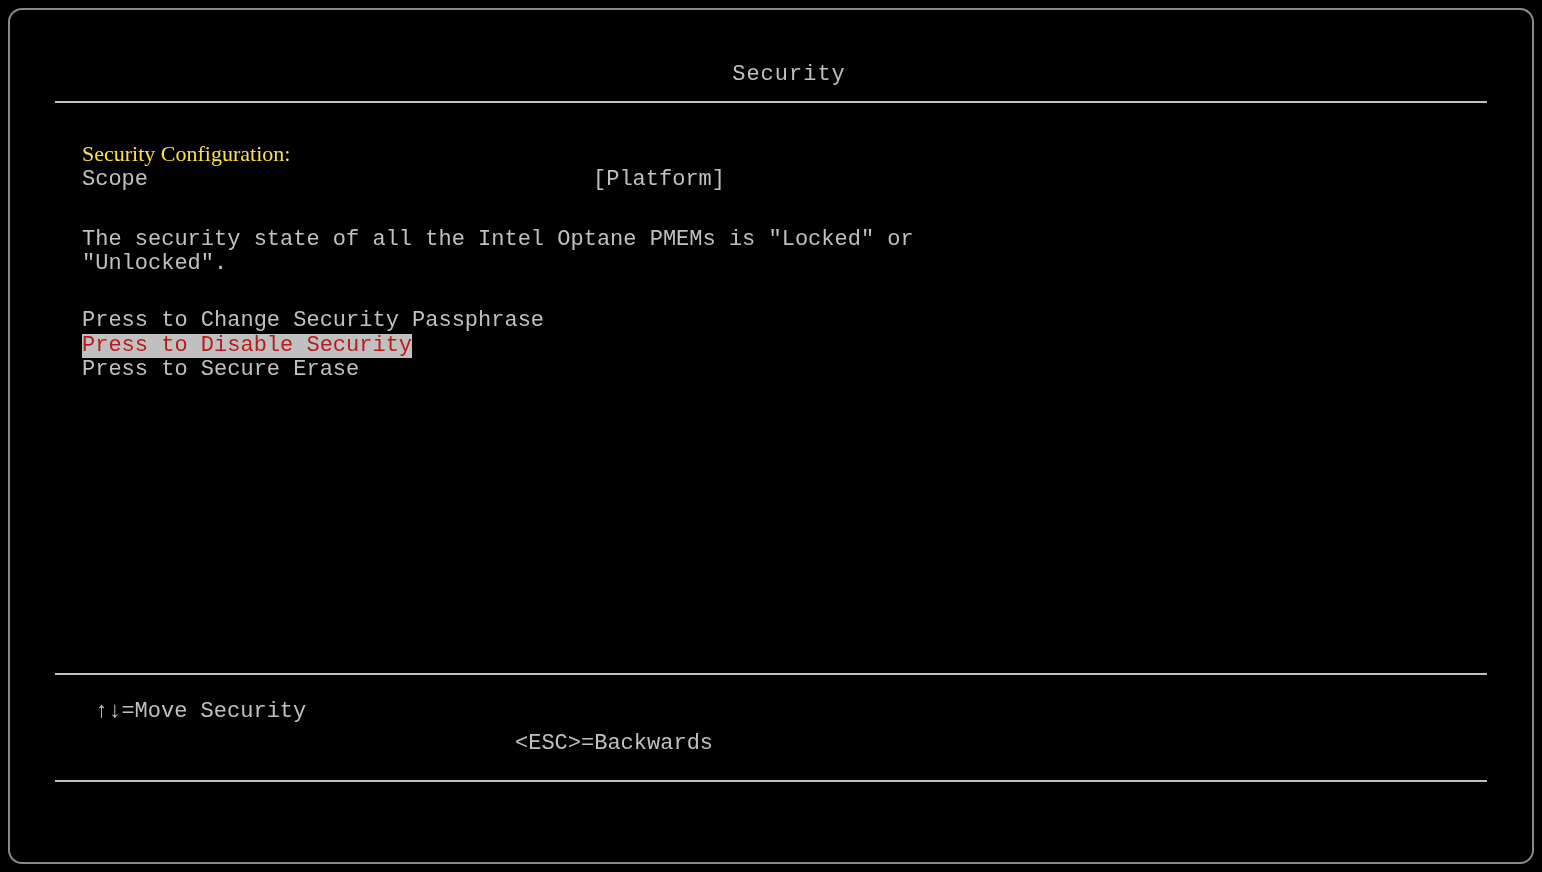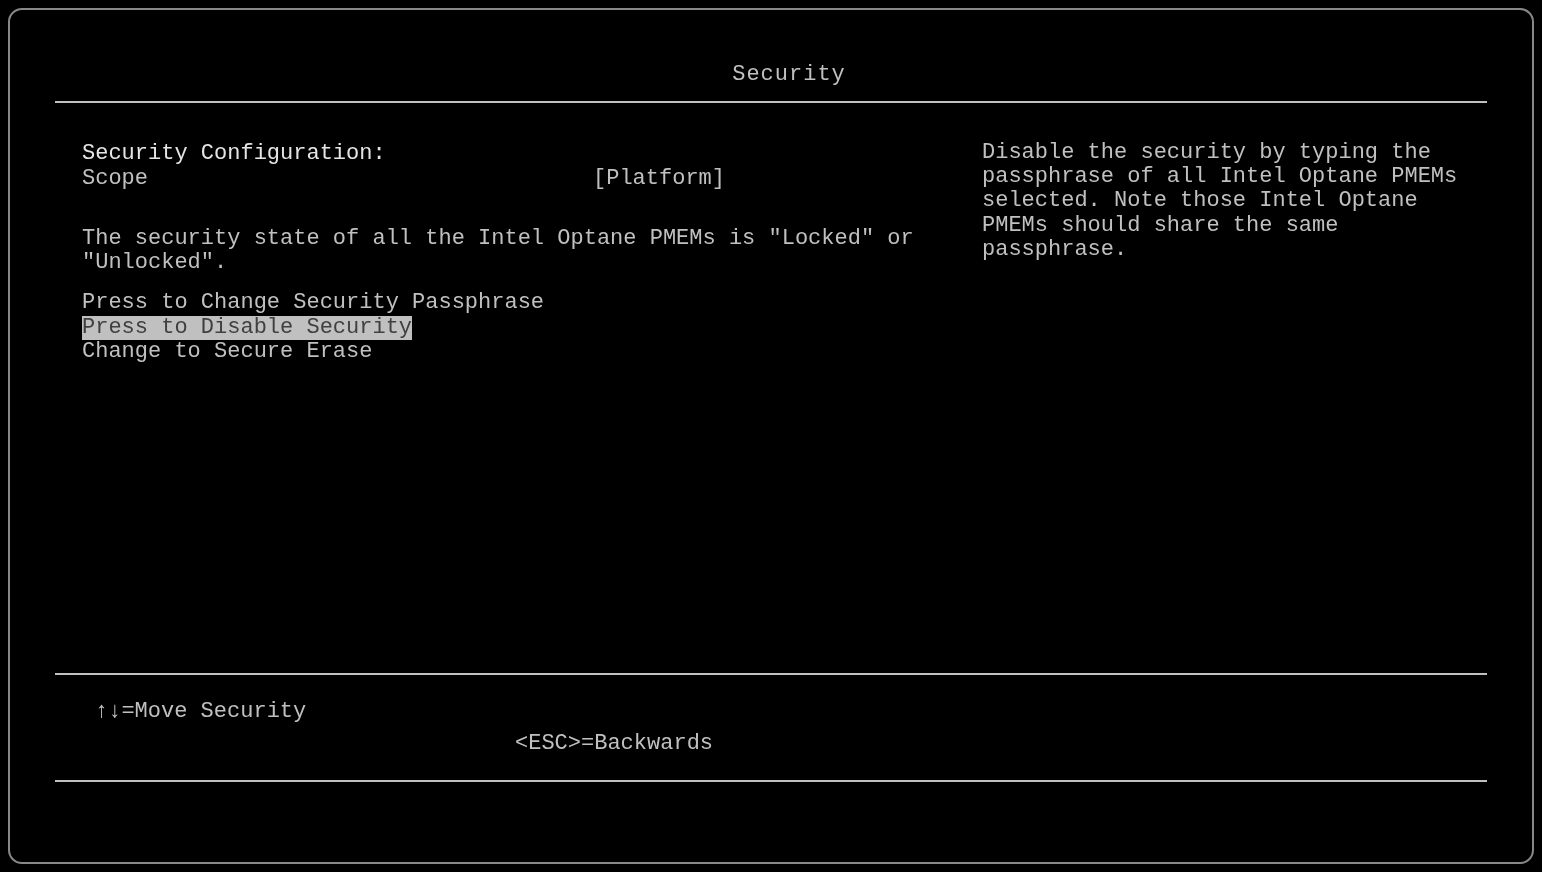--- a/index.html
+++ b/index.html
@@ -46,45 +46,46 @@
     .main-panel {
       flex: 0 0 880px;
       padding-right: 30px;
     }
     .help-panel {
       flex: 1;
       padding-left: 20px;
       line-height: 1.1;
     }
     .heading {
-      color: #e5e5e5;
+      color: #fde047;
+      font-family: Liberation Serif, serif;
     }
     .scope-row {
       display: flex;
       gap: 11px;
     }
     .scope-label {
       width: 500px;
     }
     .scope-value {
     }
     .description {
       margin-top: 36px;
       line-height: 1.1;
     }
     .menu {
-      margin-top: 16px;
+      margin-top: 33px;
     }
     .menu-item {
       display: inline-block;
       line-height: 1.1;
     }
     .menu-item.selected {
       background: #c0c0c0;
-      color: #404040;
+      color: #b91c1c;
     }
     .menu-row {
       line-height: 1.1;
     }
     .footer-area {
       position: absolute;
       left: 55px;
       right: 55px;
       bottom: 90px;
     }
@@ -126,24 +127,23 @@
   <div class="main-panel">
     <div class="heading">Security Configuration:</div>
     <div class="scope-row">
       <div class="scope-label">Scope</div>
       <div class="scope-value">[Platform]</div>
     </div>
     <div class="description">The security state of all the Intel Optane PMEMs is "Locked" or "Unlocked".</div>
     <div class="menu">
       <div class="menu-row"><span class="menu-item">Press to Change Security Passphrase</span></div>
       <div class="menu-row"><span class="menu-item selected">Press to Disable Security</span></div>
-      <div class="menu-row"><span class="menu-item">Change to Secure Erase</span></div>
+      <div class="menu-row"><span class="menu-item">Press to Secure Erase</span></div>
     </div>
   </div>
-  <div class="help-panel">Disable the security by typing the passphrase of all Intel Optane PMEMs selected. Note those Intel Optane PMEMs should share the same passphrase.</div>
 </div>
 
 <div class="footer-area">
   <div class="footer-divider"></div>
   <div class="footer-hints">
     <div class="hint hint1">
       <span class="hint-arrows">↑↓</span>
         <span>=Move Security</span>
     </div>
     <div class="hint hint3">&lt;ESC&gt;=Backwards</div>

